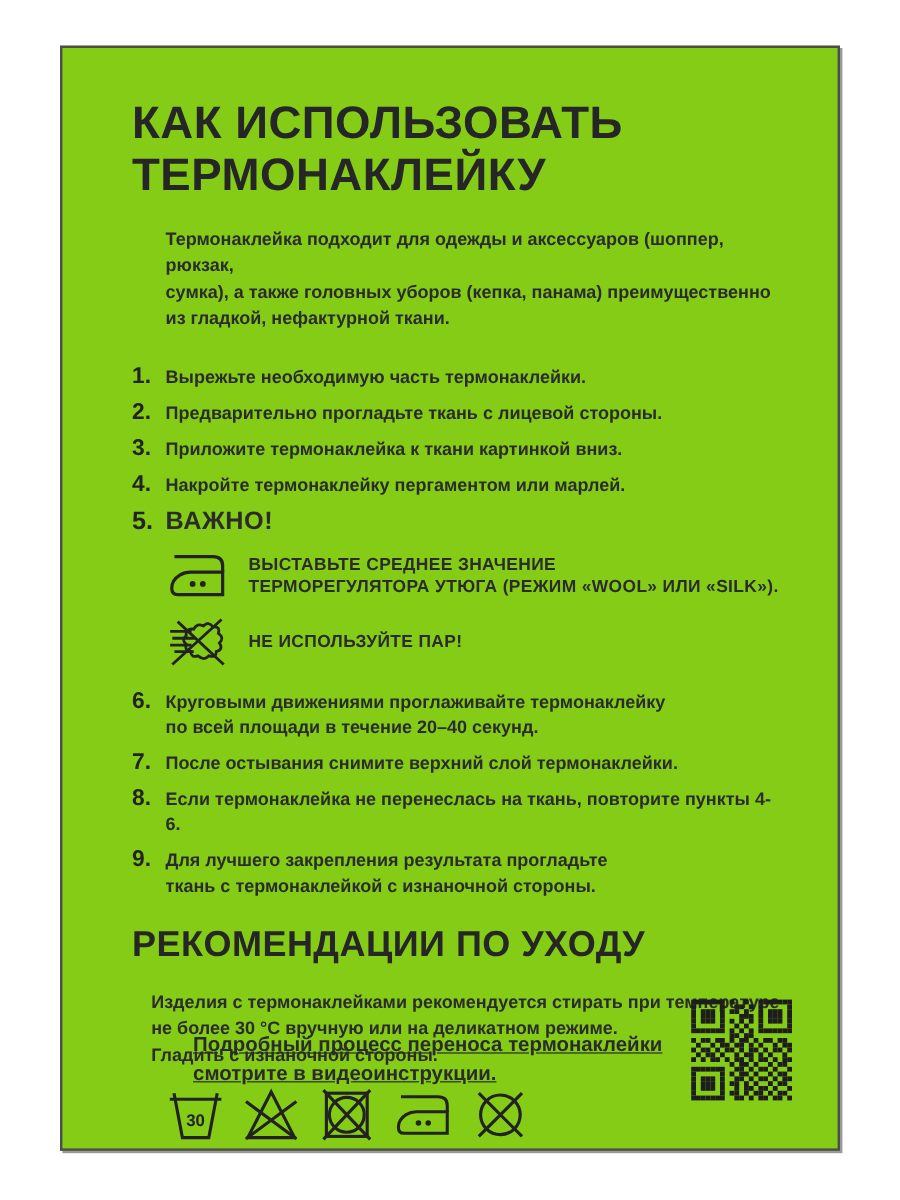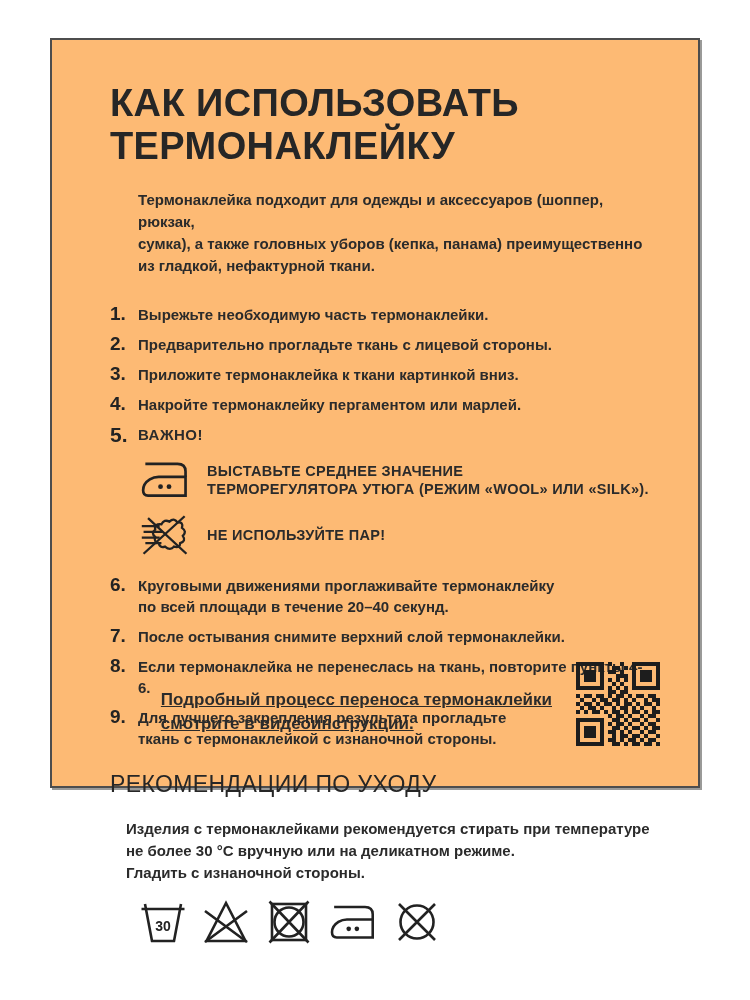--- a/index.html
+++ b/index.html
@@ -1,22 +1,22 @@
 <!DOCTYPE html>
 <html><head>
 <meta charset="utf-8">
 <style>
   * { margin: 0; padding: 0; box-sizing: border-box; }
   html, body { width: 750px; height: 1000px; background: #ffffff; }
   body { font-family: "Liberation Sans", "DejaVu Sans", sans-serif; color: #2b2b2b; position: relative; }
 
   .card {
     position: absolute; left: 50px; top: 38px;
-    width: 650px; height: 750px;
-    background: #fdba74;
+    width: 650px; height: 921px;
+    background: #84cc16;
     border: 2px solid #4d4d4d;
     box-shadow: 2px 2px 0 #9a9a98;
   }
   .content { padding: 42px 44px 0 58px; position: relative; height: 100%; }
 
   .title {
     font-size: 38px; line-height: 43px; font-weight: 800;
     color: #262626; letter-spacing: 0.4px; white-space: pre-line;
   }
   .intro {
@@ -30,37 +30,37 @@
     width: 28px; flex-shrink: 0;
     font-size: 19px; font-weight: 800; line-height: 21px; color: #232323;
   }
   .step .txt {
     font-size: 15px; font-weight: 600; line-height: 21px;
     white-space: pre-line; padding-top: 1px;
   }
   .step.important { margin-top: 2px; }
   .step.important .num { font-size: 21px; line-height: 24px; }
   .step.important .txt {
-    font-size: 15px; font-weight: 800; line-height: 24px;
+    font-size: 21px; font-weight: 800; line-height: 24px;
     letter-spacing: 0.5px; padding-top: 0;
   }
 
   .note-row { display: flex; align-items: center; margin-left: 30px; }
   .note-row.iron-note { margin-top: 10px; }
   .note-row.steam-note { margin-top: 10px; }
   .note-icon { width: 50px; flex-shrink: 0; display: flex; align-items: center; }
   .note-txt {
     margin-left: 17px; font-size: 14.5px; font-weight: 800;
     line-height: 18px; letter-spacing: 0.3px; white-space: pre-line;
   }
 
   .steps.second { margin-top: 16px; }
 
   .care-heading {
-    margin-top: 22px; font-size: 23px; font-weight: 400;
+    margin-top: 22px; font-size: 30px; font-weight: 700;
     letter-spacing: 0.4px; color: #262626;
   }
   .care-text {
     margin-top: 20px; font-size: 15px; line-height: 22px;
     font-weight: 600; white-space: pre-line; margin-left: 16px;
   }
 
   .care-icons { margin-top: 12px; margin-left: 30px; display: flex; gap: 17px; }
   .care-icons svg { display: block; }
 

